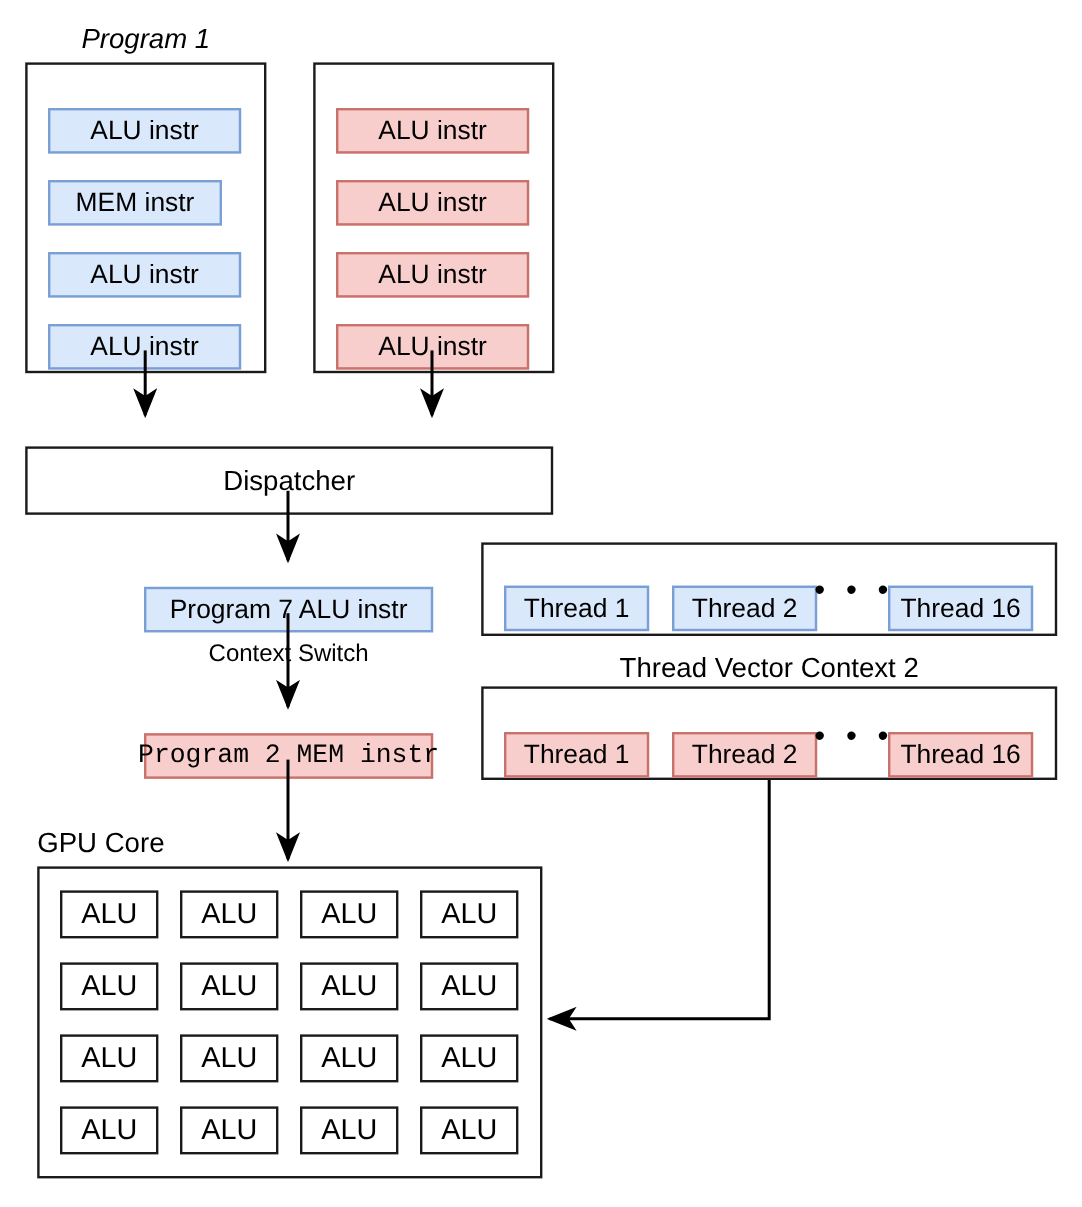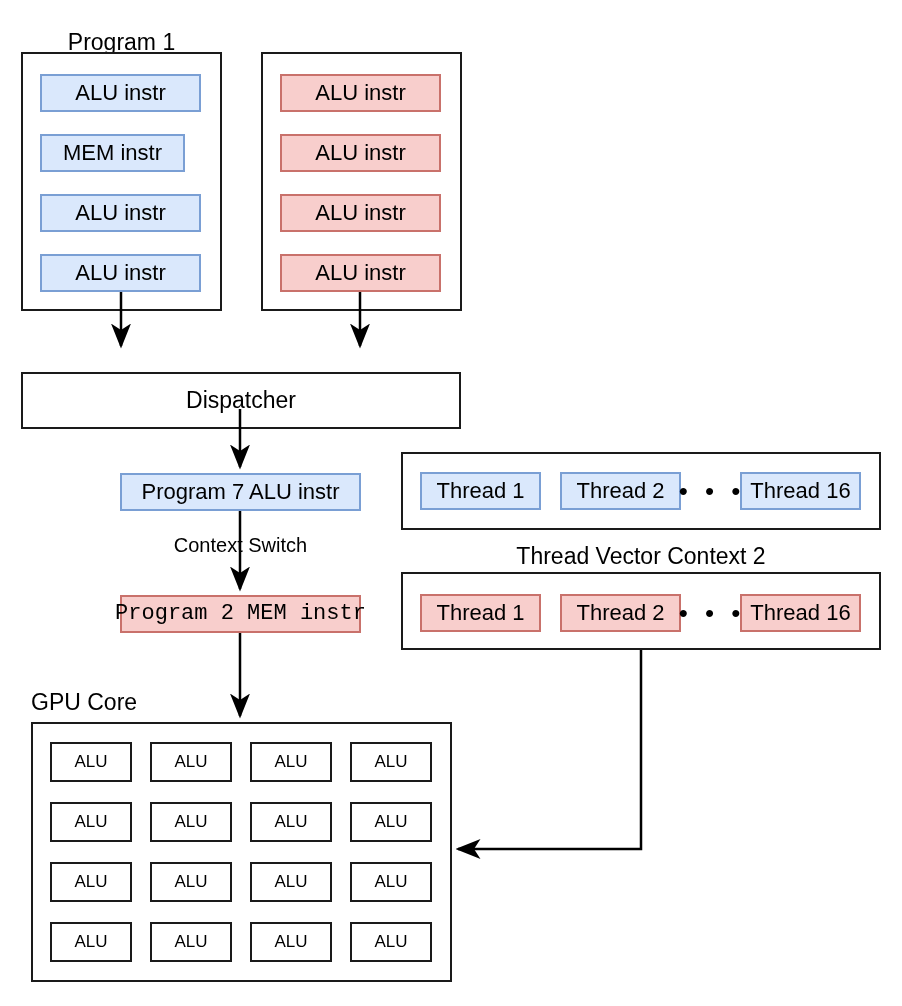--- a/index.html
+++ b/index.html
@@ -38,36 +38,37 @@
   
   .chip {
     display: flex;
     align-items: center;
     justify-content: center;
     font-size: 22px;
     line-height: 1;
     white-space: nowrap;
     border-width: 2px;
     border-style: solid;
+    margin-top: 16px;
   }
   .chip.blue {
     background: #dae8fc;
     border-color: #7a9fd4;
   }
   .chip.red {
     background: #f8cecc;
     border-color: #c9716b;
   }
 
   
   .alu-cell {
     display: flex;
     align-items: center;
     justify-content: center;
-    font-size: 17px;
+    font-size: 24px;
     background: #ffffff;
     border: 2px solid #1a1a1a;
     white-space: nowrap;
   }
 
   
   .dispatcher {
     display: flex;
     align-items: center;
     justify-content: center;
@@ -107,21 +108,21 @@
     width: 902px;
     height: 1006px;
     pointer-events: none;
   }
 </style>
 </head>
 <body>
 
 <div id="canvas">
 
-  <div class="abs caption" style="left:21px; top:28px; width:201px;">Program 1</div>
+  <div class="abs caption" style="left:21px; top:18px; width:201px;font-style:italic;">Program 1</div>
 
   <div class="abs container-box" style="left:21px; top:52px; width:201px; height:259px;"></div>
 
   <div class="abs chip blue" style="left:40px; top:74px; width:161px; height:38px;">ALU instr</div>
   <div class="abs chip blue" style="left:40px; top:134px; width:145px; height:38px;">MEM instr</div>
   <div class="abs chip blue" style="left:40px; top:194px; width:161px; height:38px;">ALU instr</div>
   <div class="abs chip blue" style="left:40px; top:254px; width:161px; height:38px;">ALU instr</div>
 
 
   <div class="abs container-box" style="left:261px; top:52px; width:201px; height:259px;"></div>

